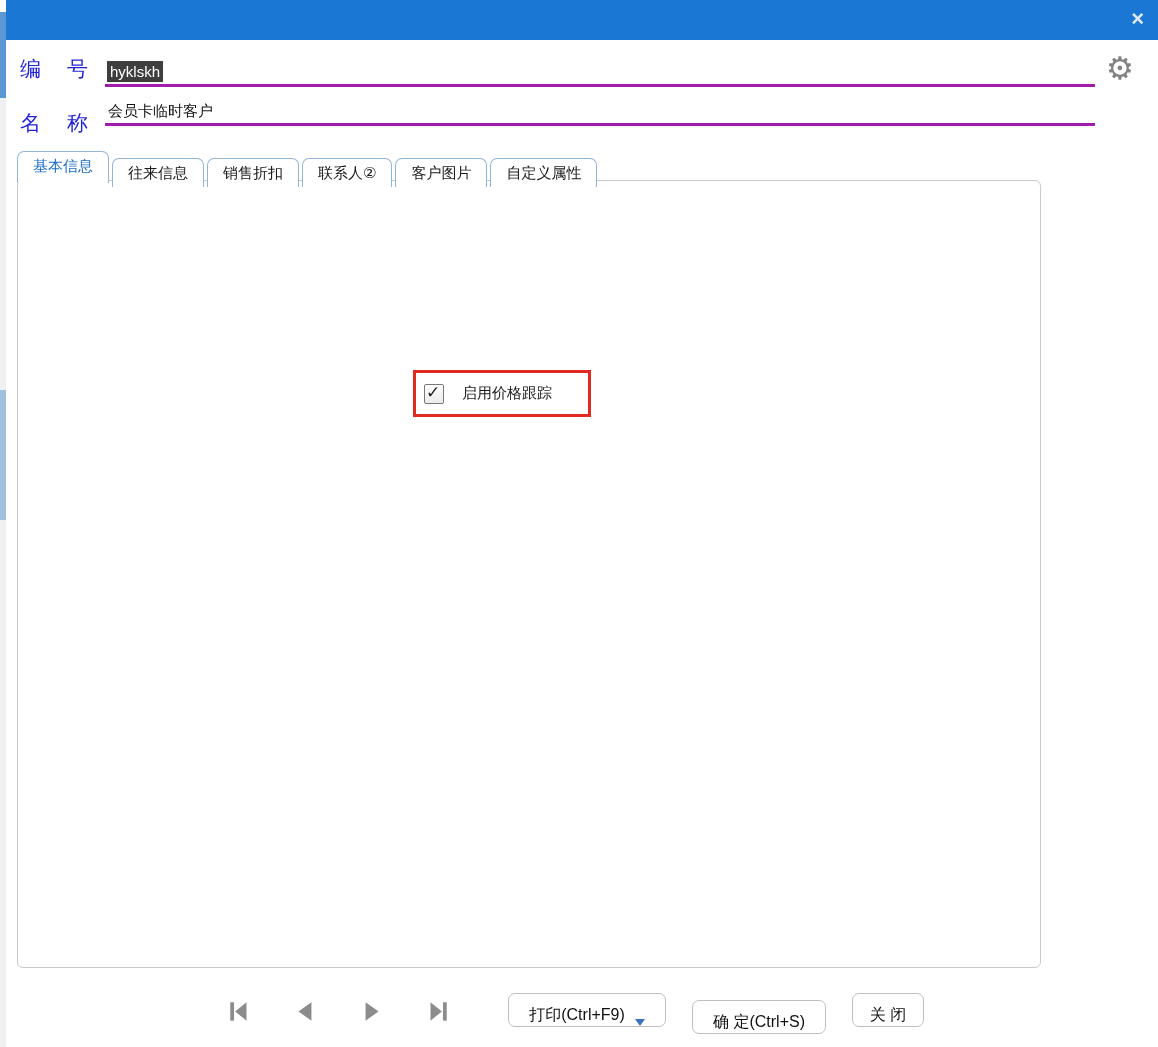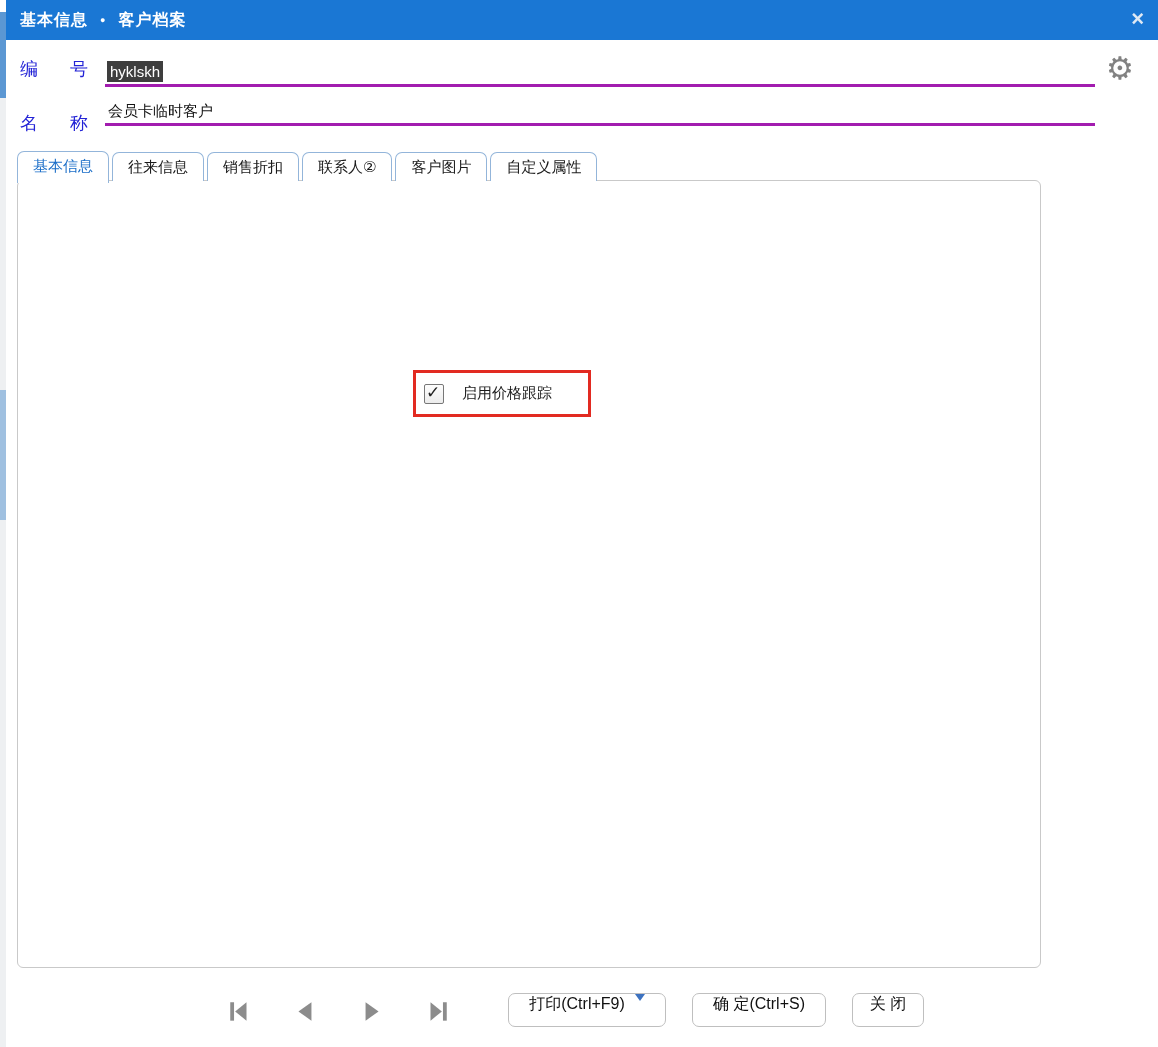--- a/index.html
+++ b/index.html
@@ -11,75 +11,72 @@
   .edge .e-blue{position:absolute;left:0;top:12px;width:6px;height:86px;background:#5b97d3;}
   .edge .e-mid{position:absolute;left:0;top:390px;width:6px;height:130px;background:#9fc0e0;}
   
   .titlebar{position:absolute;left:6px;top:0;width:1152px;height:40px;background:#1a77d4;z-index:4;}
   .titlebar .t-text{position:absolute;left:14px;top:0;height:40px;line-height:40px;color:#fff;
        font-size:16px;font-weight:bold;letter-spacing:1px;}
   .titlebar .t-sep{display:inline-block;font-size:9px;vertical-align:2px;margin:0 12px;}
   .close-x{position:absolute;right:14px;top:0;height:40px;line-height:38px;color:#dfe9f4;
        font-size:22px;font-weight:bold;cursor:pointer;}
   
-  .lbl{position:absolute;height:22px;line-height:22px;font-size:18px;color:#1a1a1a;}
+  .lbl{position:absolute;height:22px;line-height:22px;font-size:21px;color:#1a1a1a;}
   .lbl.spread{text-align:justify;text-align-last:justify;}
   .lbl.r{text-align:right;}
   .lbl.blue{color:#2323d6;}
   .ul{position:absolute;height:23px;line-height:21px;font-size:15px;color:#111;
       border-bottom:3px solid #a21caf;background:transparent;}
   .ul .val{padding-left:3px;}
   .ul.shaded{background:#eef1f5;border-bottom-color:#9aa0a6;}
   .sel{display:inline-block;background:#3e3e3e;color:#fff;padding:0 3px;height:21px;margin-left:2px;}
   .dots{position:absolute;right:10px;top:-1px;color:#3d79cf;font-weight:bold;font-size:15px;
         letter-spacing:1px;cursor:pointer;}
   .arr{position:absolute;right:10px;top:8px;width:0;height:0;border-left:5px solid transparent;
        border-right:5px solid transparent;border-top:7px solid #3c72c0;cursor:pointer;}
   .groove{position:absolute;height:3px;border-top:1px solid #ababab;border-bottom:1px solid #d9d9d9;}
   
   .tabs{position:absolute;left:17px;top:151px;display:flex;gap:3px;z-index:3;}
   .tab{height:28px;line-height:28px;padding:0 15px;border:1px solid #93b5da;border-bottom:none;
-       border-radius:7px 7px 0 0;background:#fff;font-size:15px;cursor:pointer;margin-top:1px;}
+       border-radius:7px 7px 0 0;background:#fff;font-size:15px;cursor:pointer;margin-top:7px;}
   .tab.active{color:#1b6ec8;height:31px;margin-top:0;position:relative;z-index:4;}
   .panel{position:absolute;left:17px;top:180px;width:1022px;height:786px;background:#fff;
          border:1px solid #c9c9c9;border-radius:6px;z-index:1;}
   
   .redbox{position:absolute;left:413px;top:370px;width:172px;height:41px;border:3px solid #e22a21;
           z-index:2;display:flex;align-items:center;}
   .cb{width:18px;height:18px;margin-left:8px;border:1px solid #777;border-radius:2px;
       background:linear-gradient(#fdfdfd,#ececec);position:relative;cursor:pointer;}
   .cb .chk{position:absolute;left:1px;top:-3px;font-size:17px;font-weight:bold;color:#222;}
   .cb-lbl{margin-left:18px;font-size:15px;}
   
   .remarkbox{position:absolute;left:115px;top:706px;width:822px;height:140px;
              border:1px solid #b0b0b0;background:#fff;}
   
   .navbtn{position:absolute;top:999px;width:26px;height:26px;cursor:pointer;}
   .btn{position:absolute;top:993px;height:34px;border:1px solid #bfbfbf;border-radius:7px;
-       background:#fff;font-size:16px;color:#111;display:flex;align-items:flex-start;
+       background:#fff;font-size:16px;color:#111;display:flex;align-items:flex-end;
        justify-content:center;cursor:pointer;box-sizing:border-box;}
   .btn .b-arr{width:0;height:0;border-left:5px solid transparent;border-right:5px solid transparent;
        border-top:7px solid #3c72c0;margin-left:10px;}
   .gear{position:absolute;left:1100px;top:48px;width:40px;height:40px;font-size:31px;
         line-height:40px;text-align:center;color:#828282;cursor:pointer;
         font-family:"DejaVu Sans",sans-serif;}
 </style>
 </head>
 <body>
 
 <div class="edge">
   <div class="e-top"></div>
   <div class="e-blue"></div>
   <div class="e-mid"></div>
 </div>
 
 <div class="titlebar">
-  <div class="t-text">
-    <span>基本信息</span><span class="t-sep">●</span><span>客户档案</span>
-  </div>
   <div class="close-x">×</div>
 </div>
 
 <div class="lbl spread blue" style="left:20px;top:58px;width:68px;">编号</div>
 <div class="ul" style="left:105px;top:61px;width:990px;"><span class="sel">hyklskh</span></div>
 <div class="gear">⚙</div>
 
 <div class="lbl spread blue" style="left:20px;top:112px;width:68px;">名称</div>
 <div class="ul" style="left:105px;top:100px;width:990px;"><span class="val">会员卡临时客户</span></div>
 
@@ -197,18 +194,18 @@
     <g fill="#8c8c8c">
       <polygon points="6,3 6,20 16.5,11.5"></polygon>
       <rect x="17.5" y="3" width="3.5" height="17"></rect>
     </g>
   </svg>
 
 <div class="btn" style="left:508px;width:158px;">
   <span>打印(Ctrl+F9)</span>
   <span class="b-arr"></span>
 </div>
-<div class="btn" style="left:692px;width:134px;">
+<div class="btn" style="left:692px;width:134px;margin-top:7px;">
   <span>确 定(Ctrl+S)</span>
 </div>
 <div class="btn" style="left:852px;width:72px;">
   <span>关 闭</span>
 </div>
 
 </body></html>

